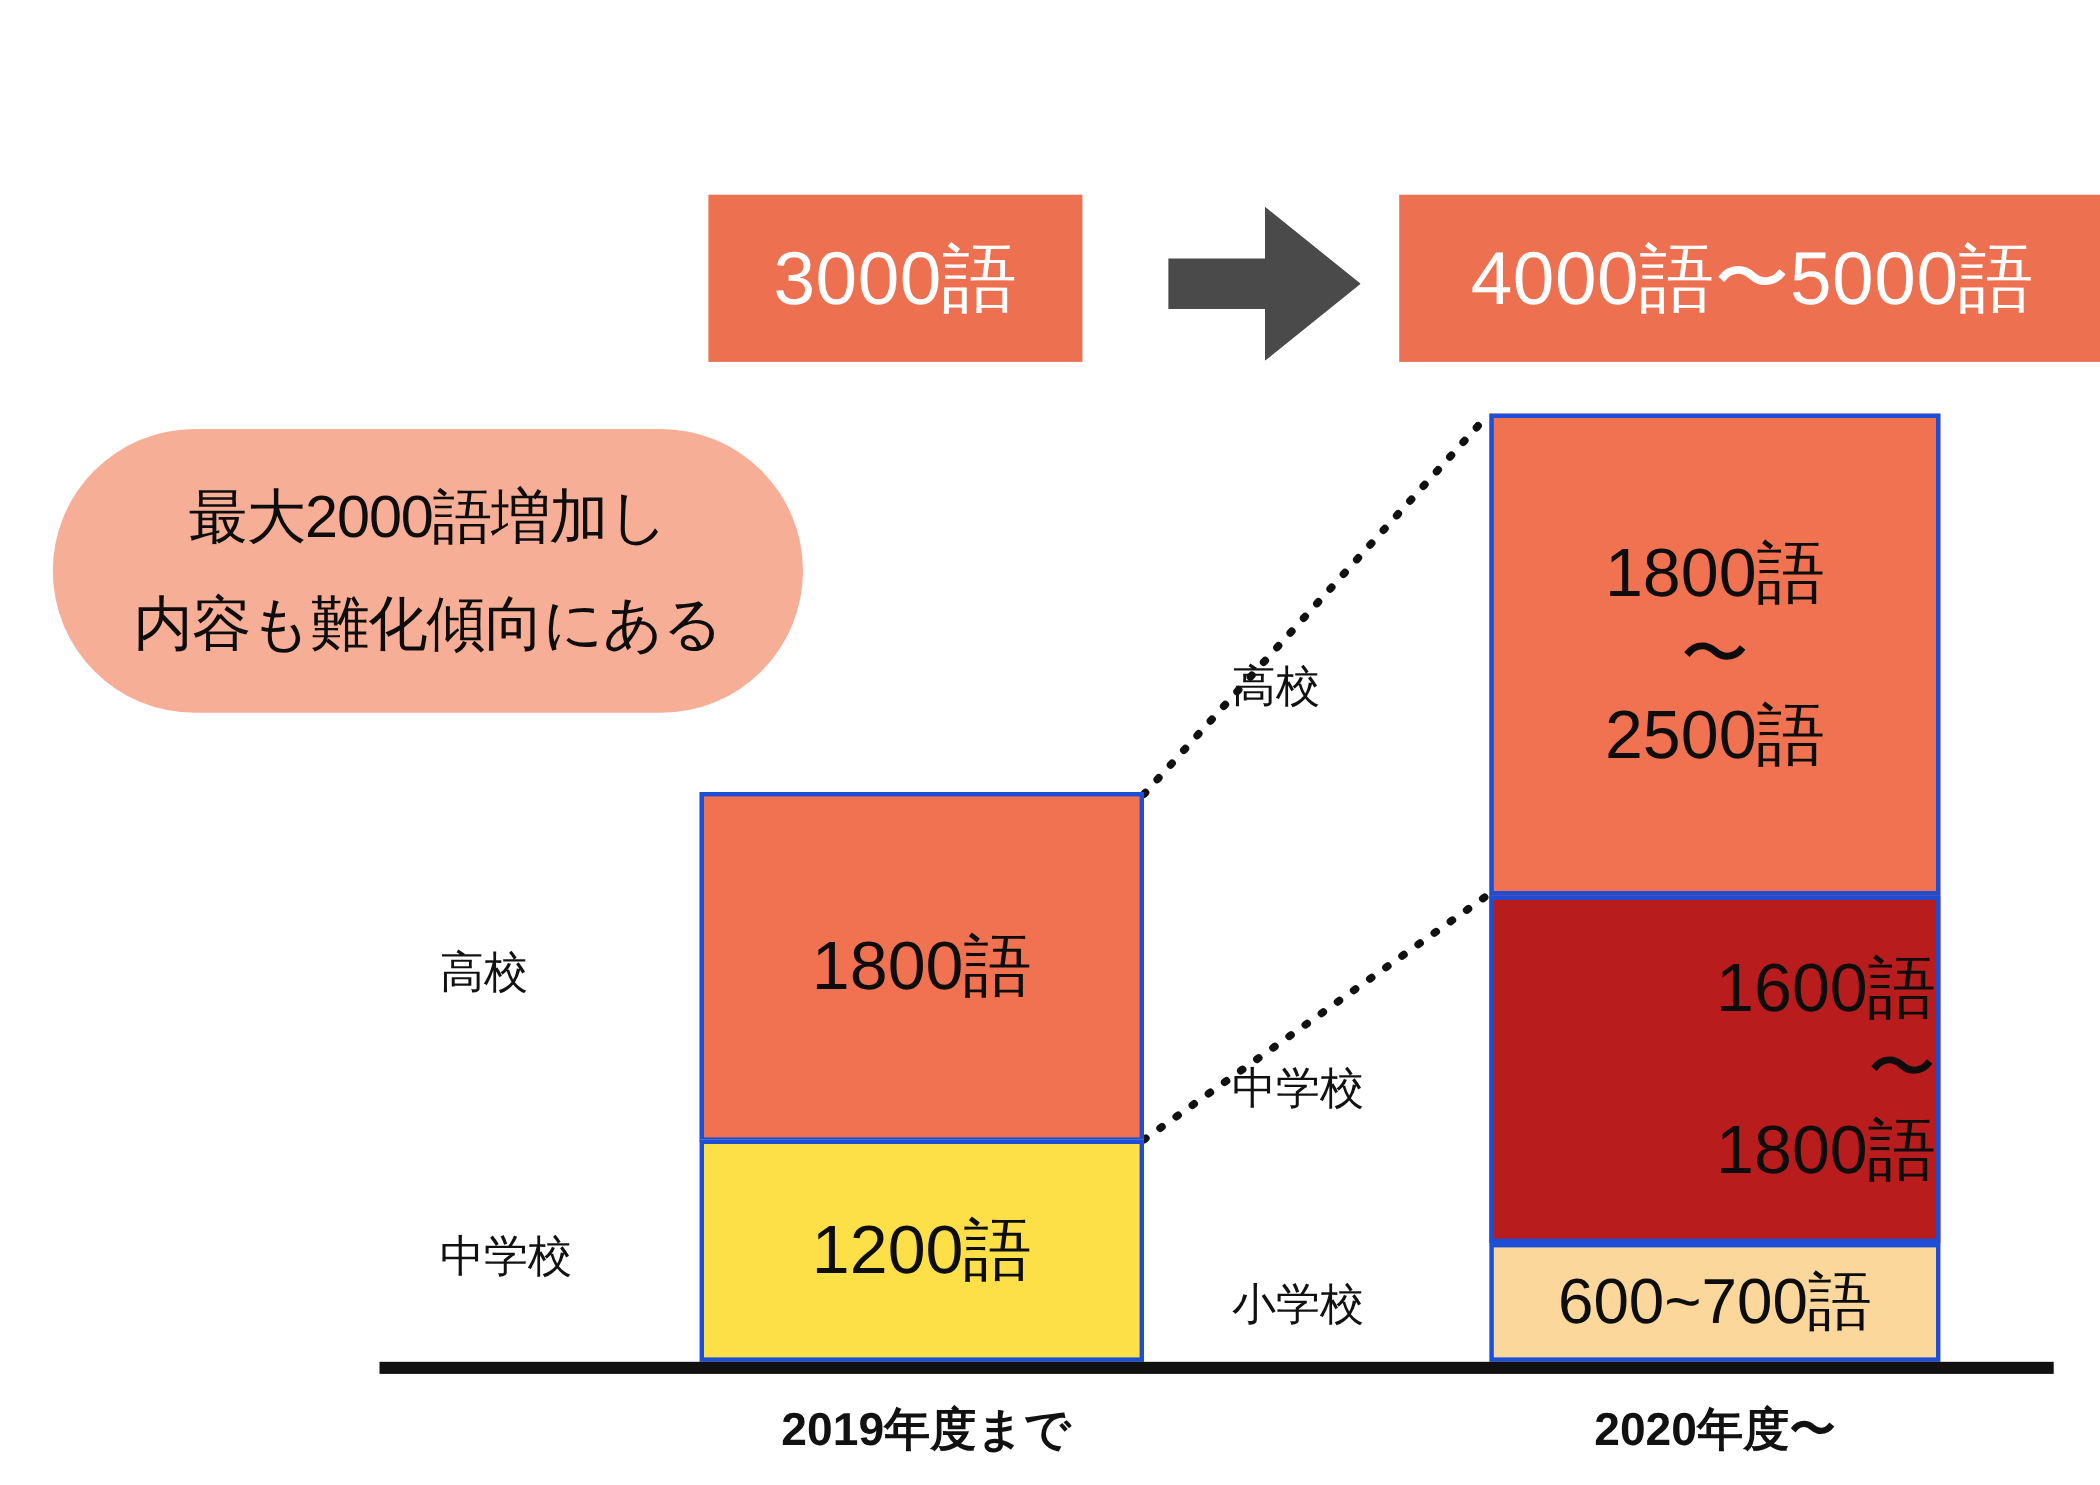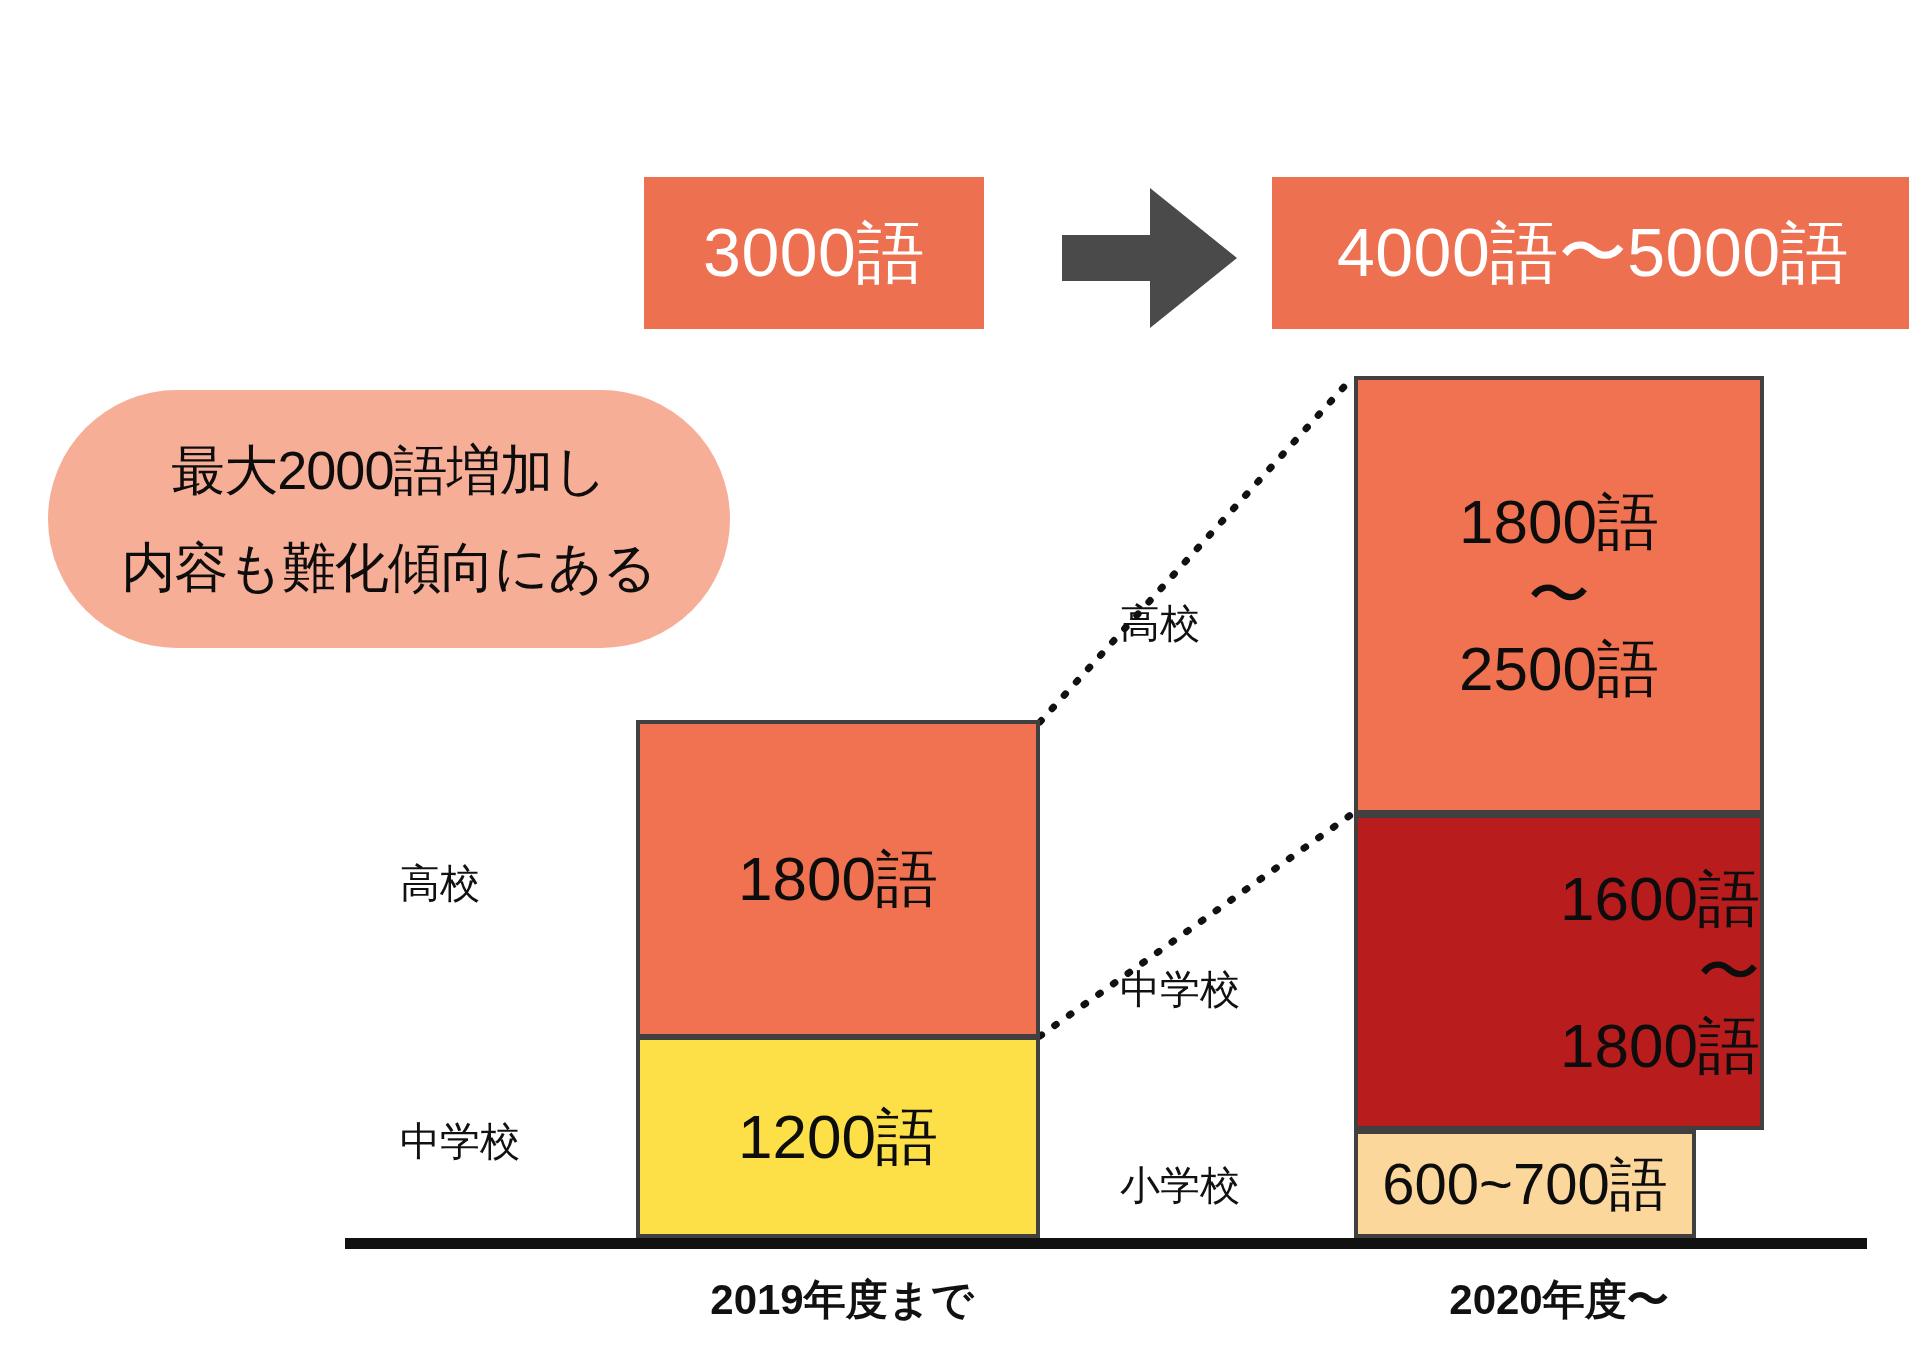--- a/index.html
+++ b/index.html
@@ -88,21 +88,21 @@
     left: 345px;
     top: 1238px;
     width: 1522px;
     height: 11px;
     background: #111111;
   }
 
   .bar-seg {
     position: absolute;
     box-sizing: border-box;
-    border: 4px solid #404040;
+    border: 4px solid #1d4ed8;
     display: flex;
     flex-direction: column;
     align-items: center;
     justify-content: center;
     white-space: nowrap;
     color: #0D0D0D;
   }
   .seg-line {
     font-size: 62px;
     line-height: 1.18;
@@ -129,21 +129,21 @@
 
   
   #left-hs   { left: 636px;  top: 720px;  width: 404px; height: 318px; background: #F07250; }
   #left-jhs  { left: 636px;  top: 1036px; width: 404px; height: 202px; background: #fde047; }
   #left-hs-lab  { left: 400px; top: 856px; width: 200px; }
   #left-jhs-lab { left: 400px; top: 1114px; width: 200px; }
 
   
   #right-hs  { left: 1354px; top: 376px;  width: 410px; height: 438px; background: #F07250; }
   #right-jhs { left: 1354px; top: 814px;  width: 410px; height: 316px; background: #b91c1c; align-items: flex-end; }
-  #right-es  { left: 1354px; top: 1130px; width: 342px; height: 108px; background: #FBD79C; }
+  #right-es  { left: 1354px; top: 1130px; width: 410px; height: 108px; background: #FBD79C; }
   #right-hs-lab  { left: 1120px; top: 596px;  width: 200px; }
   #right-jhs-lab { left: 1120px; top: 962px;  width: 200px; }
   #right-es-lab  { left: 1120px; top: 1158px; width: 200px; }
 
   #axis-left  { left: 640px;  top: 1272px; width: 404px; }
   #axis-right { left: 1354px; top: 1272px; width: 410px; }
 
   
   #connectors {
     position: absolute;

